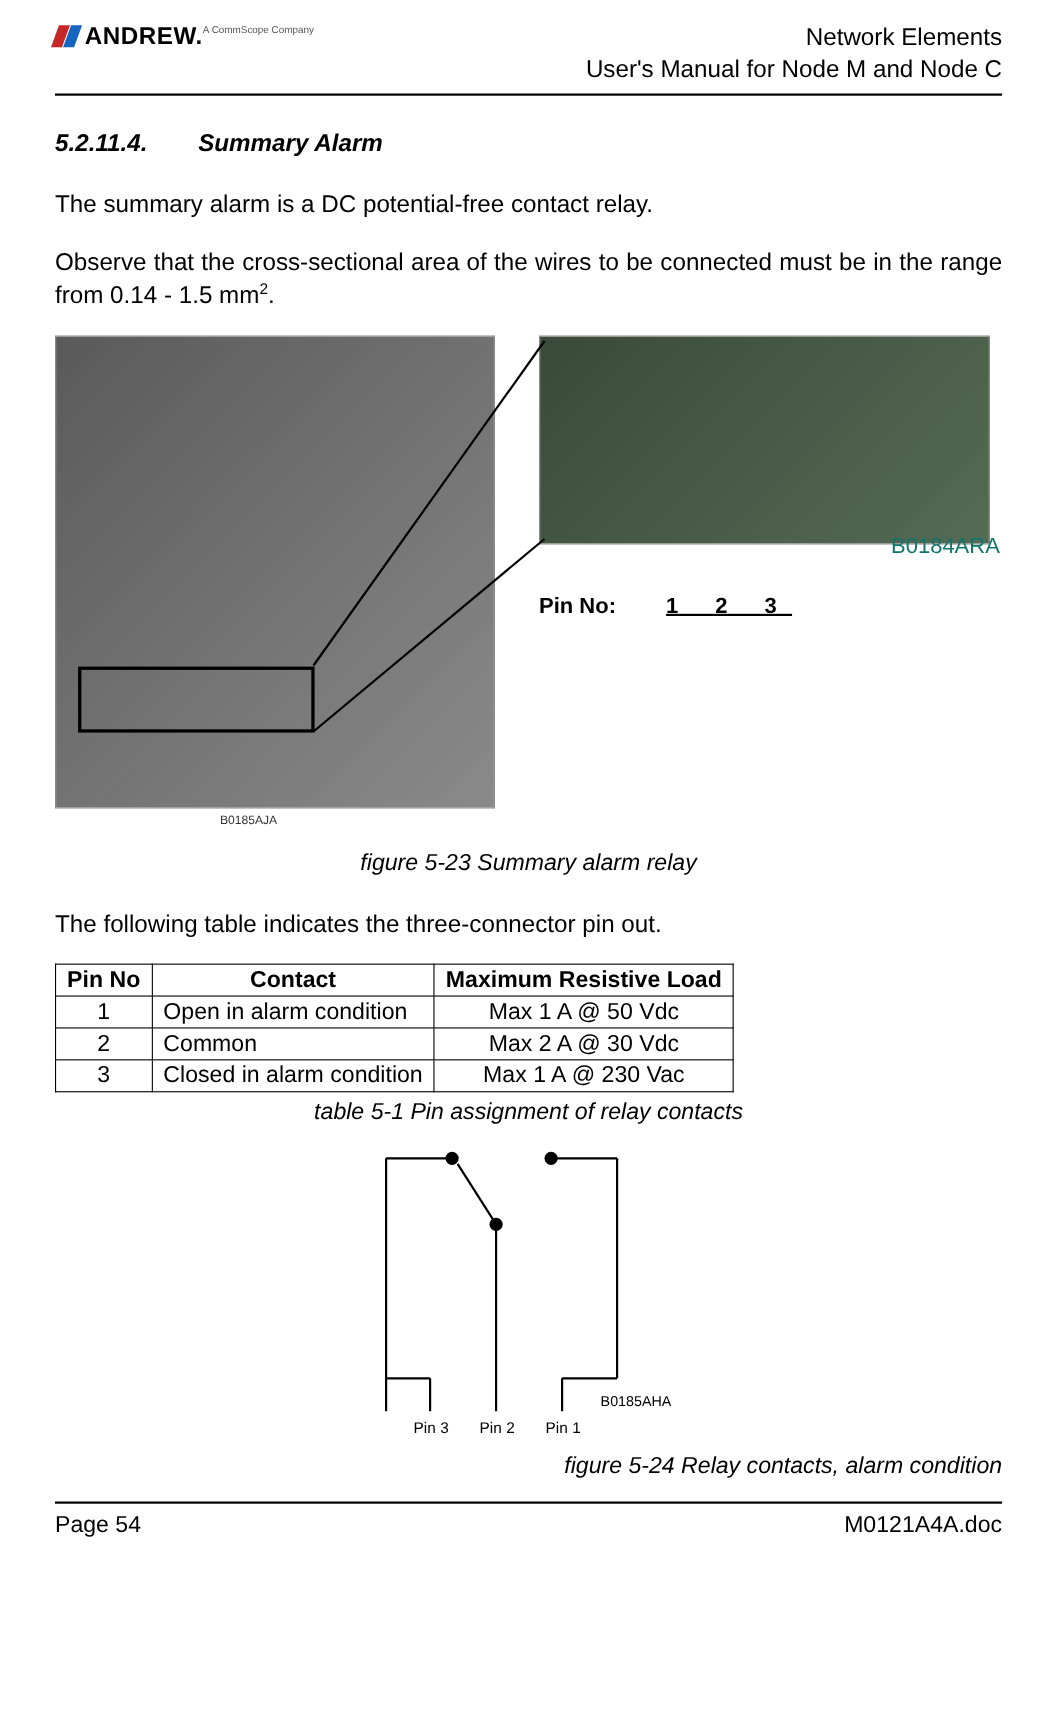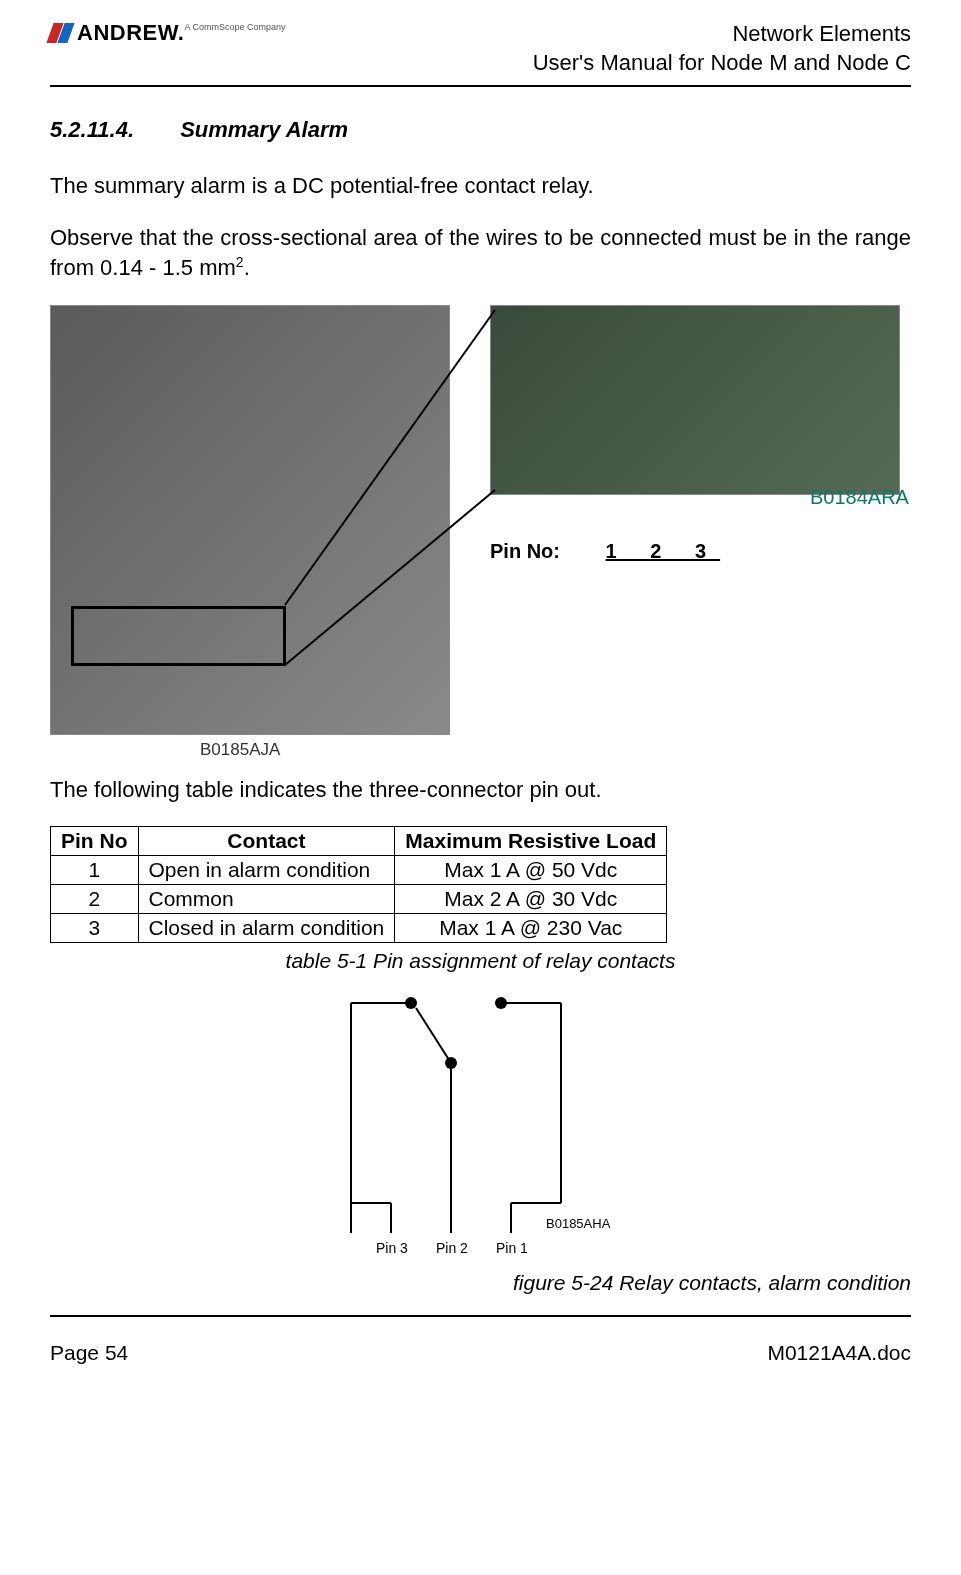--- a/index.html
+++ b/index.html
@@ -92,21 +92,21 @@
       top: 0;
       width: 400px;
       height: 430px;
       background: linear-gradient(135deg, #5a5a5a, #8a8a8a);
       border: 1px solid #888;
     }
     .photo-label-left {
       position: absolute;
       left: 150px;
       top: 435px;
-      font-size: 17px;
+      font-size: 11px;
       color: #333;
     }
     .photo-right {
       position: absolute;
       left: 440px;
       top: 0;
       width: 410px;
       height: 190px;
       background: linear-gradient(135deg, #3a4a3a, #556b55);
       border: 1px solid #888;
@@ -178,21 +178,21 @@
       margin: 10px 0 0 0;
     }
     .relay-svg {
       width: 320px;
       height: 280px;
     }
     .footer {
       display: flex;
       justify-content: space-between;
       border-top: 2px solid #000;
-      padding-top: 24px;
+      padding-top: 8px;
       margin-top: 20px;
       font-size: 21px;
     }
   </style>
 </head>
 <body>
 
 <div class="header">
   <div class="logo">
     <div class="logo-brand">
@@ -234,20 +234,21 @@
     <svg style="position:absolute; left:0; top:0; width:860px; height:460px; pointer-events:none;">
       <line x1="235" y1="300" x2="445" y2="5" class="callout-line" stroke="#000" stroke-width="3"></line>
       <line x1="235" y1="360" x2="445" y2="185" class="callout-line" stroke="#000" stroke-width="3"></line>
     </svg>
 
     <div class="pin-label">
       <span>Pin No:</span>
       <span class="pin-numbers">1  2  3</span>
     </div>
   </div>
+  <div class="figure-caption">figure 5-23 Summary alarm relay</div>
 </div>
 
 <p class="body-text">The following table indicates the three-connector pin out.</p>
 
 <div class="table-wrap">
   <table>
     <thead>
       <tr>
         <th>Pin No</th>
         <th>Contact</th>

